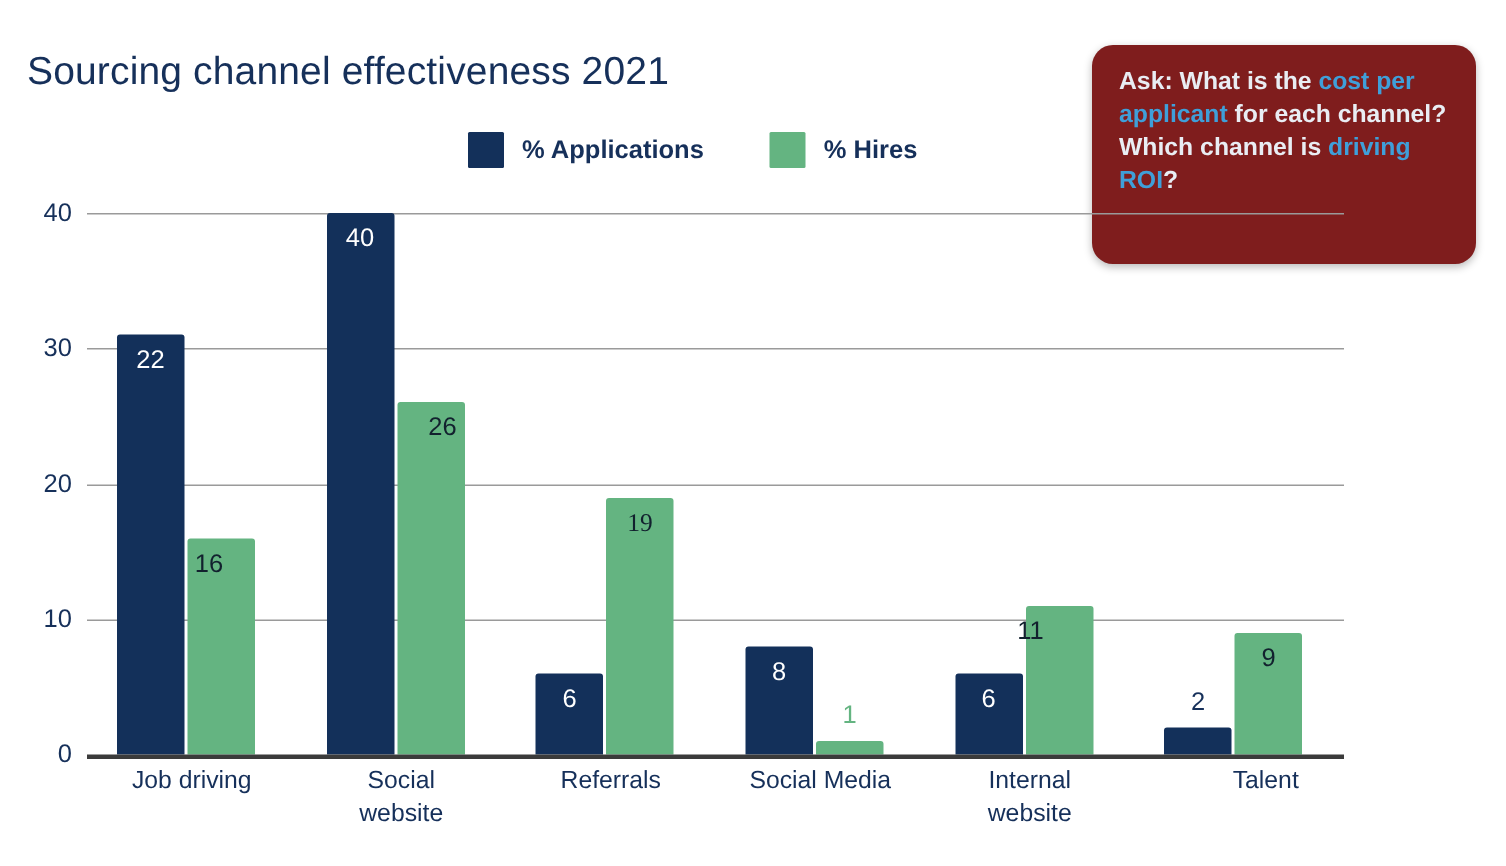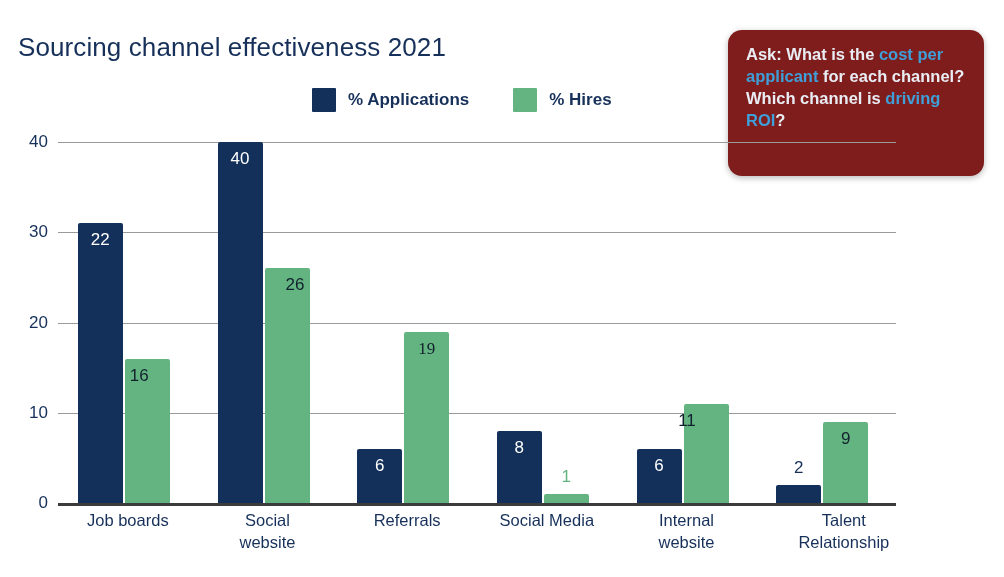--- a/index.html
+++ b/index.html
@@ -206,33 +206,32 @@
     <div class="bar hires" style="left: 625.5px; width: 45px; height: 99.275px;"></div>
     <div class="bar-value inside-hires" style="left: 615px; width: 28px; top: 268.725px;">11</div>
     <div class="bar apps" style="left: 718.167px; width: 45px; height: 18.05px;"></div>
     <div class="bar-value outside-apps" style="left: 718.167px; width: 45px; top: 315.95px;">2</div>
     <div class="bar hires" style="left: 765.167px; width: 45px; height: 81.225px;"></div>
     <div class="bar-value inside-hires" style="left: 765.167px; width: 45px; top: 286.775px;">9</div>
   </div>
 <div id="axis-baseline"></div>
 <div id="xlabels">
     <div class="xlabel" style="left: 0px; width: 139.667px;">
-      <div>Job boards</div>
+      <div>Job driving</div>
     </div>
     <div class="xlabel" style="left: 139.667px; width: 139.667px;">
       <div>Social</div>
       <div>website</div>
     </div>
     <div class="xlabel" style="left: 279.333px; width: 139.667px;">
       <div>Referrals</div>
     </div>
     <div class="xlabel" style="left: 419px; width: 139.667px;">
       <div>Social Media</div>
     </div>
     <div class="xlabel" style="left: 558.667px; width: 139.667px;">
       <div>Internal</div>
       <div>website</div>
     </div>
     <div class="xlabel" style="left: 716px; width: 139.667px;">
       <div>Talent</div>
-      <div>Relationship</div>
     </div>
   </div>
 
 </body></html>

